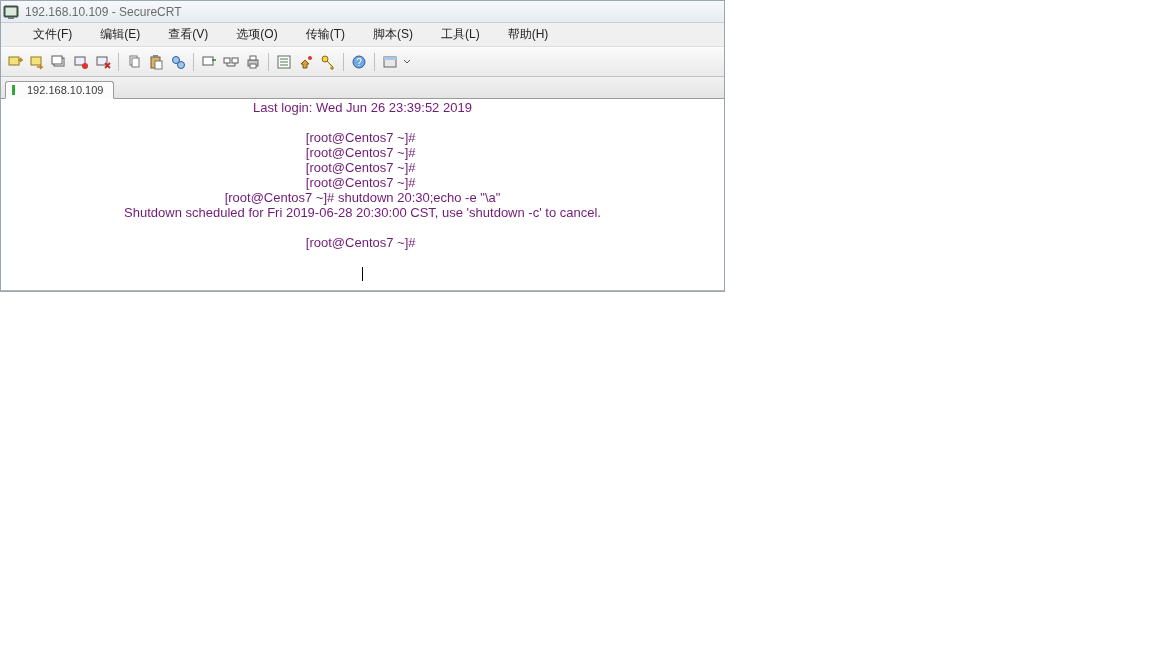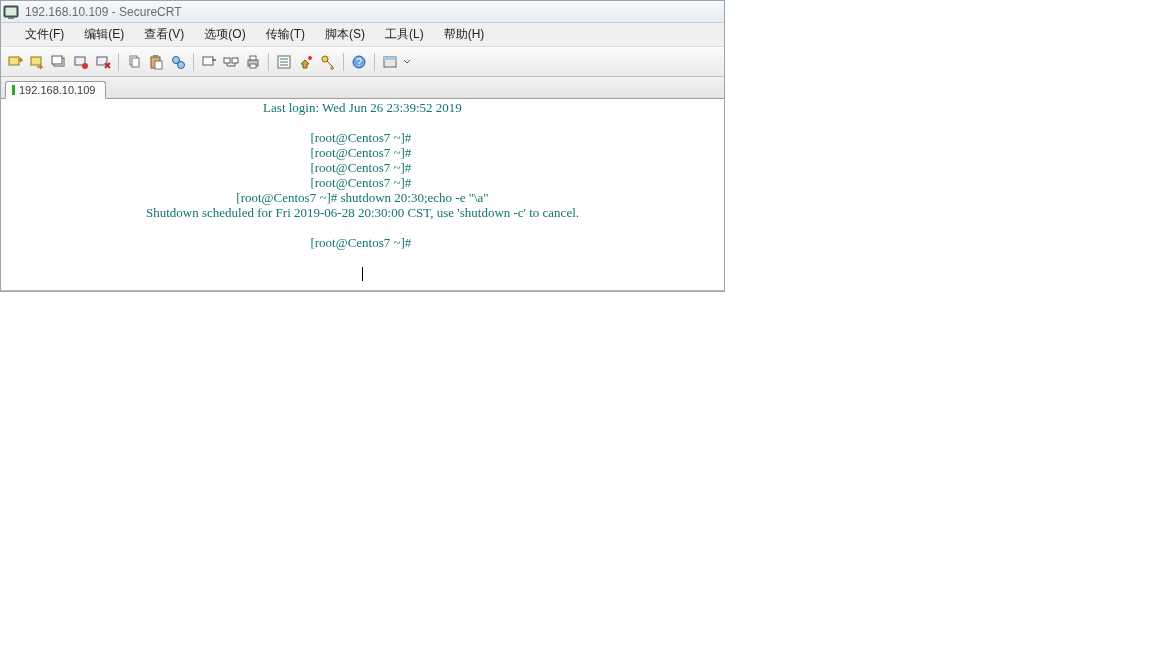--- a/index.html
+++ b/index.html
@@ -35,22 +35,22 @@
   .titlebar-text {
     color: #6b6b6b;
     font-family: Tahoma, Arial, sans-serif;
   }
   .menubar {
     display: flex;
     align-items: center;
     height: 24px;
     background: #f0f0f0;
     border-bottom: 1px solid #dcdcdc;
-    padding-left: 14px;
-    gap: 0;
+    padding-left: 22px;
+    gap: 8px;
   }
   .menu-item {
     padding: 3px 10px;
     color: #222;
     cursor: default;
     white-space: nowrap;
   }
   .toolbar {
     display: flex;
     align-items: center;
@@ -81,41 +81,41 @@
   .tabbar {
     display: flex;
     align-items: flex-end;
     height: 22px;
     background: linear-gradient(#f2f2f2, #e4e4e4);
     border-bottom: 1px solid #9b9b9b;
     padding-left: 4px;
   }
   .tab {
     display: flex; align-items: center;
-    gap: 4px;
+    gap: 12px;
     height: 18px;
     padding: 0 10px 0 6px;
     background: #fcfcfc;
     border: 1px solid #9b9b9b;
     border-bottom: 1px solid #fcfcfc;
     border-radius: 3px 3px 0 0;
     font-family: Tahoma, Arial, sans-serif;
     font-size: 11px;
     color: #3a3a3a;
     margin-bottom: -1px;
   }
   .tab-indicator {
     width: 3px; height: 10px; background: #2fa836;
   }
   .terminal {
     background: #ffffff;
-    font-family: Liberation Serif, serif;
+    font-family: Liberation Sans, sans-serif;
     font-size: 13px;
     line-height: 15px;
-    color: #0f766e;
+    color: #701a75;
     white-space: pre;
     padding: 1px 3px 8px 3px;
     min-height: 160px;
     border-bottom: 1px solid #b6b6b6;
   }
   .caret {
     display: inline-block; width: 1px; height: 14px;
     background: #000; vertical-align: -2px;
     margin-top: 2px;
   }

